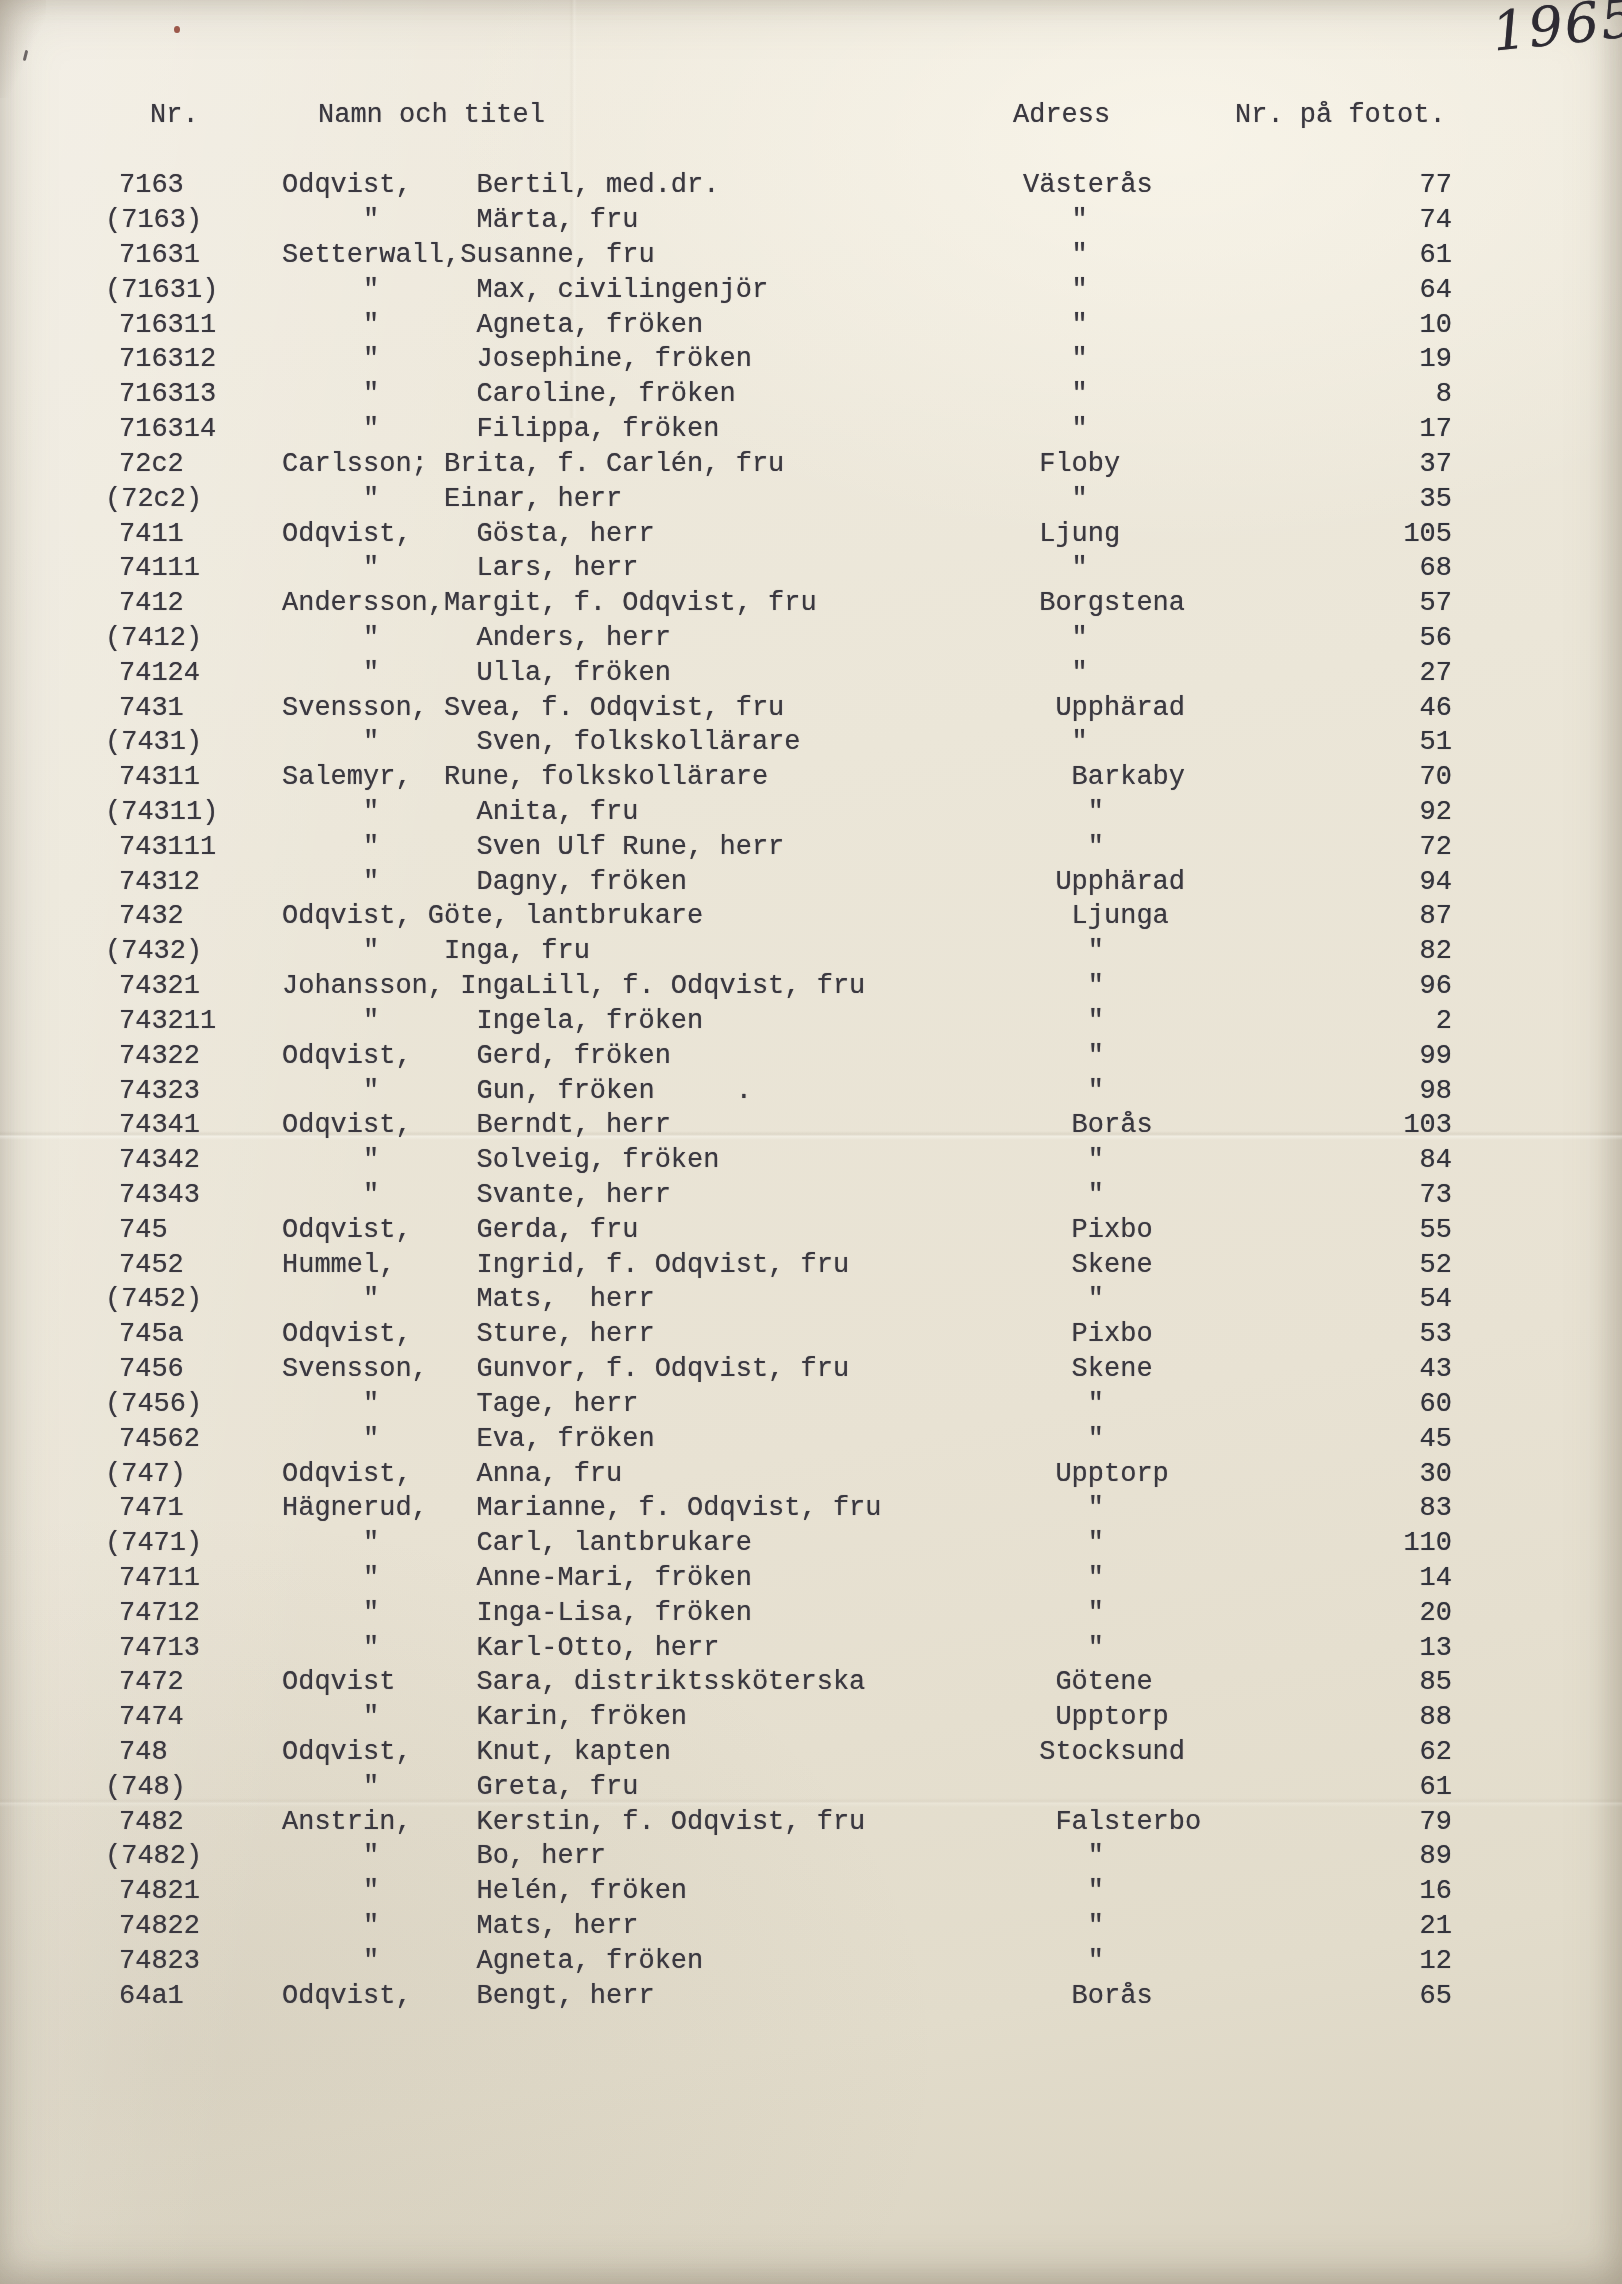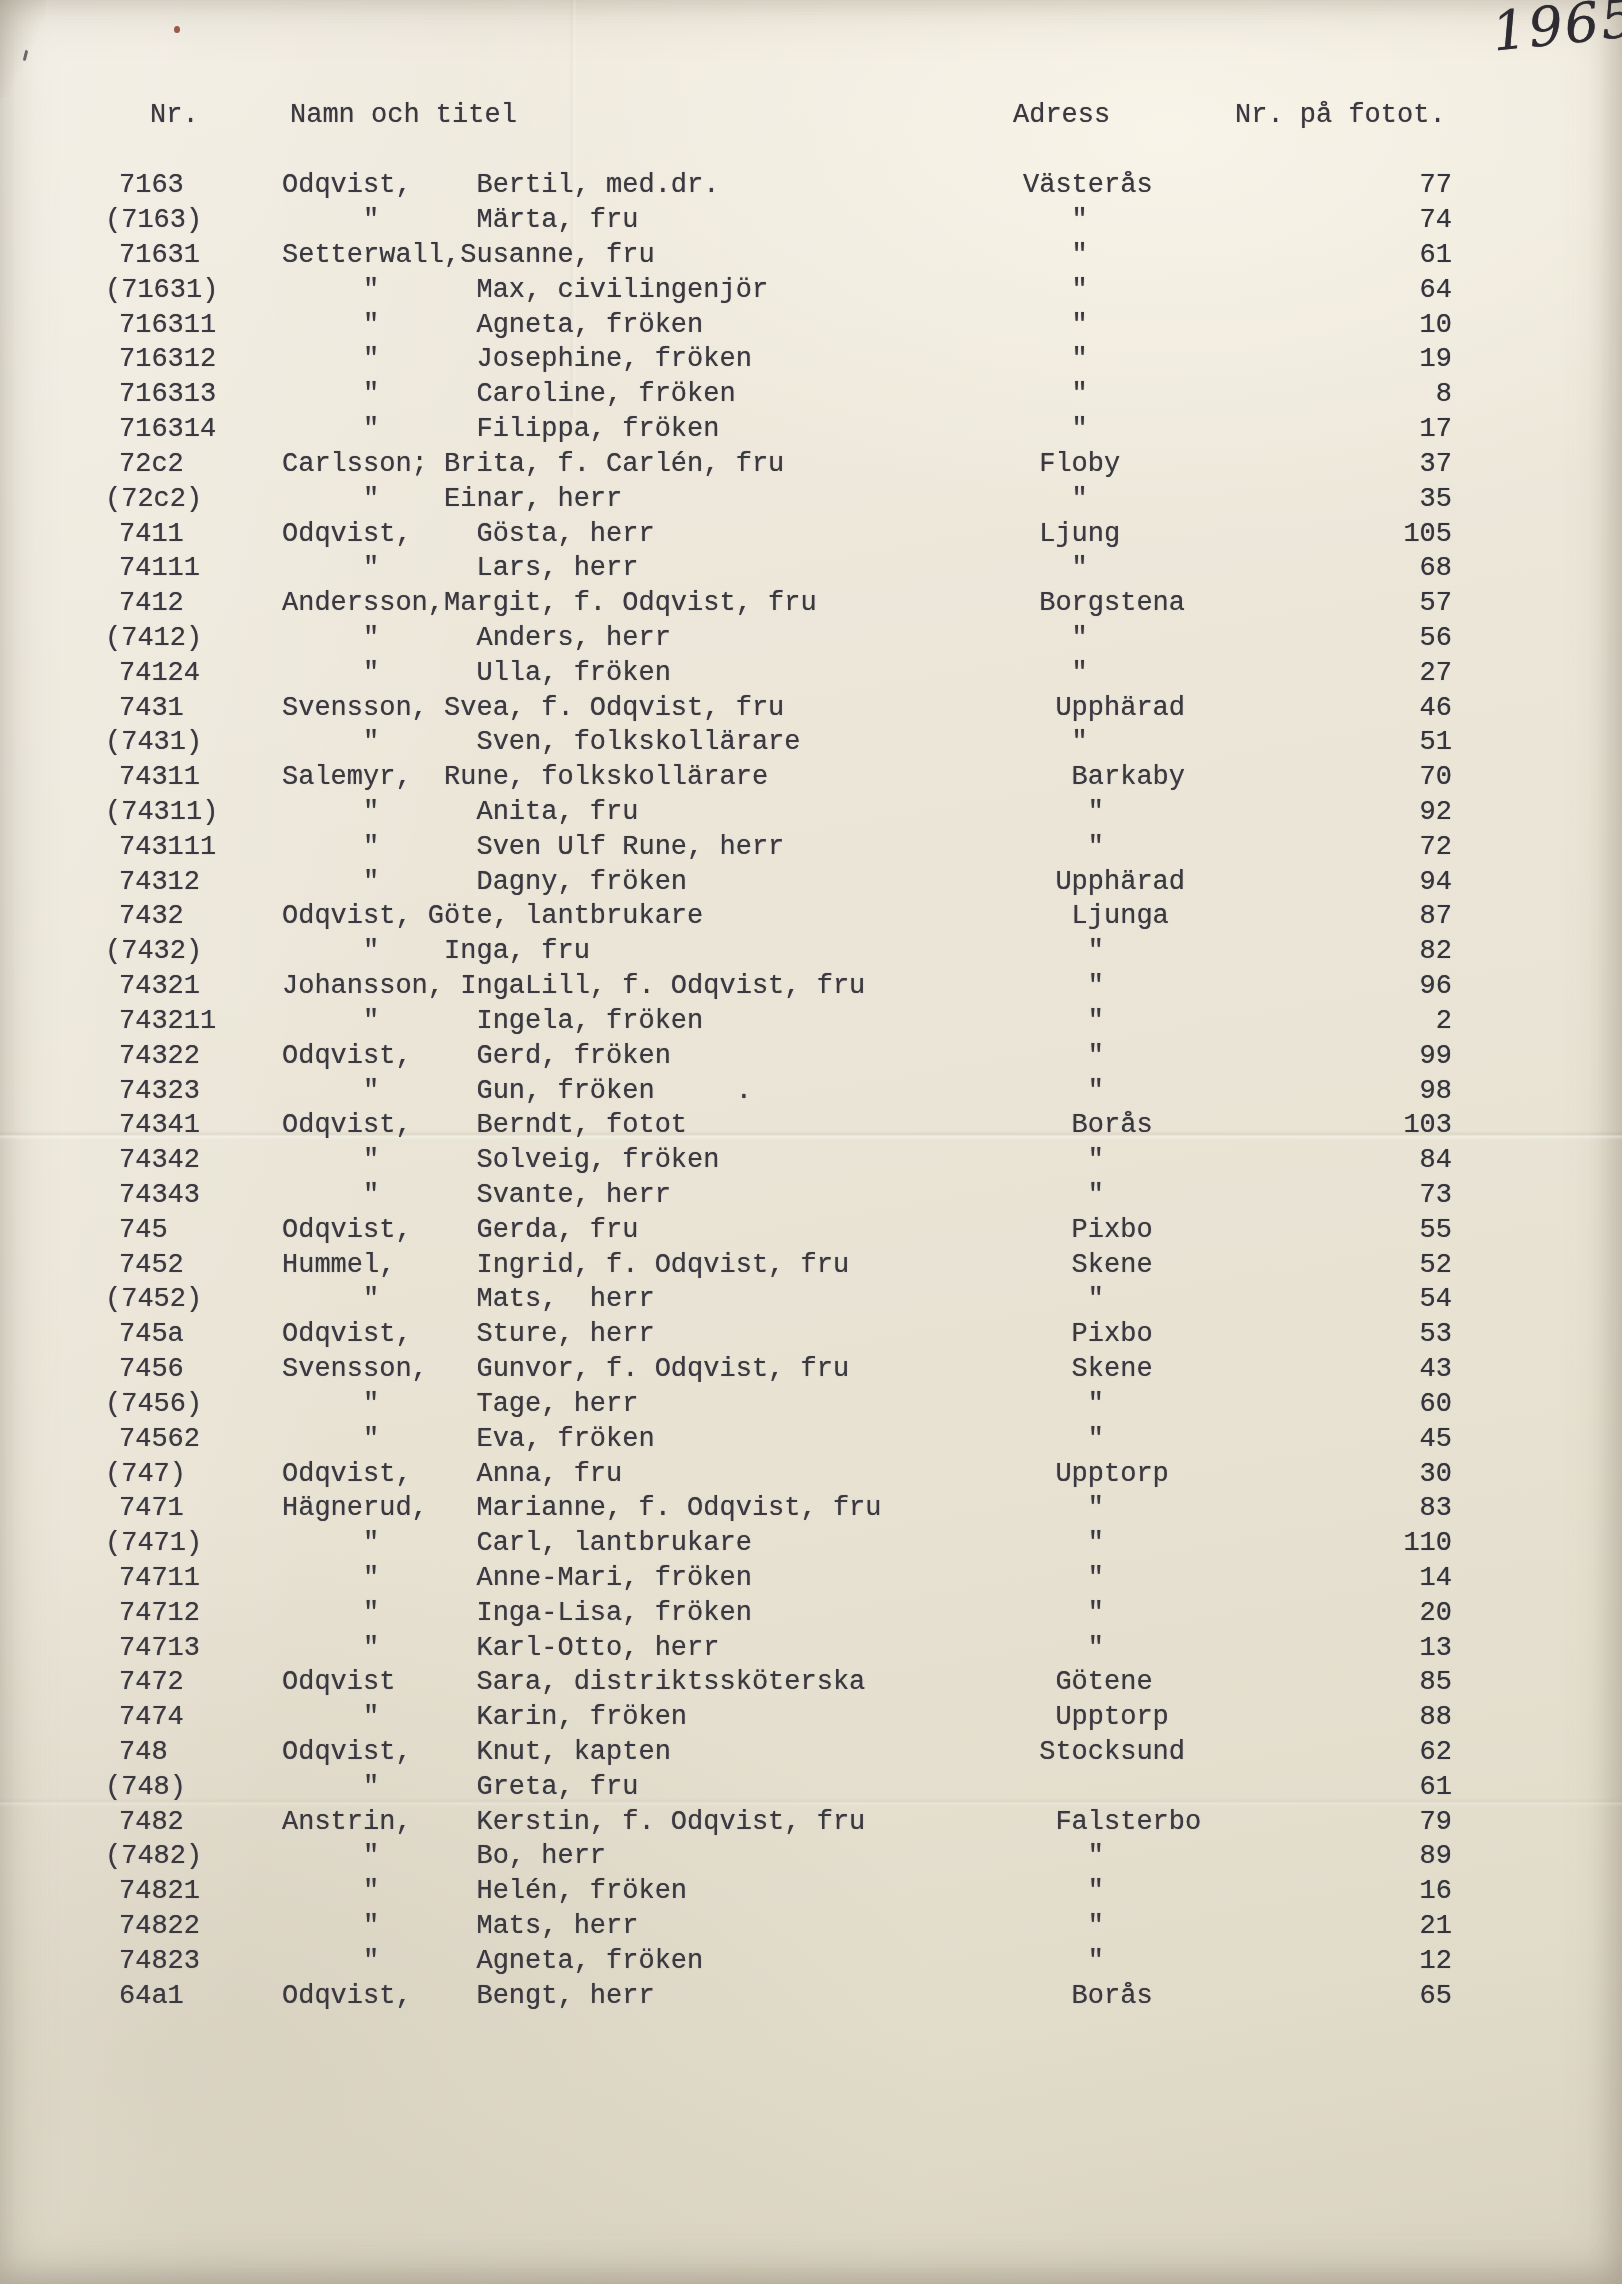--- a/index.html
+++ b/index.html
@@ -68,21 +68,21 @@
 <div class="crease-h" style="top:1131px;"></div>
 <div class="crease-h" style="top:1798px;opacity:.55;"></div>
 <div class="crease-v" style="left:569px;opacity:.6;"></div>
 <div class="corner-fold"></div>
 <div class="speck-red"></div>
 <div class="speck-tick"></div>
 
 <div class="handnote">1965:2</div>
 
 <div class="typed hdr" style="left:150px;">Nr.</div>
-<div class="typed hdr" style="left:290px;text-align:right;">Namn och titel</div>
+<div class="typed hdr" style="left:318px;text-align:right;">Namn och titel</div>
 <div class="typed hdr" style="left:1013px;">Adress</div>
 <div class="typed hdr" style="left:1235px;">Nr. på fotot.</div>
 
 <div id="rows">
     <div class="row typed" style="top: 168px;"><span class="col-nr">7163</span><span class="col-namn">Odqvist,    Bertil, med.dr.</span><span class="col-adr">Västerås</span><span class="col-foto">77</span></div>
     <div class="row typed" style="top: 203px;"><span class="col-nr paren">(7163)</span><span class="col-namn">     "      Märta, fru</span><span class="col-adr">   "</span><span class="col-foto">74</span></div>
     <div class="row typed" style="top: 238px;"><span class="col-nr">71631</span><span class="col-namn">Setterwall,Susanne, fru</span><span class="col-adr">   "</span><span class="col-foto">61</span></div>
     <div class="row typed" style="top: 273px;"><span class="col-nr paren">(71631)</span><span class="col-namn">     "      Max, civilingenjör</span><span class="col-adr">   "</span><span class="col-foto">64</span></div>
     <div class="row typed" style="top: 308px;"><span class="col-nr">716311</span><span class="col-namn">     "      Agneta, fröken</span><span class="col-adr">   "</span><span class="col-foto">10</span></div>
     <div class="row typed" style="top: 342px;"><span class="col-nr">716312</span><span class="col-namn">     "      Josephine, fröken</span><span class="col-adr">   "</span><span class="col-foto">19</span></div>
@@ -100,21 +100,21 @@
     <div class="row typed" style="top: 760px;"><span class="col-nr">74311</span><span class="col-namn">Salemyr,  Rune, folkskollärare</span><span class="col-adr">   Barkaby</span><span class="col-foto">70</span></div>
     <div class="row typed" style="top: 795px; padding-left: 20px;"><span class="col-nr paren">(74311)</span><span class="col-namn">     "      Anita, fru</span><span class="col-adr">    "</span><span class="col-foto">92</span></div>
     <div class="row typed" style="top: 830px;"><span class="col-nr">743111</span><span class="col-namn">     "      Sven Ulf Rune, herr</span><span class="col-adr">    "</span><span class="col-foto">72</span></div>
     <div class="row typed" style="top: 865px;"><span class="col-nr">74312</span><span class="col-namn">     "      Dagny, fröken</span><span class="col-adr">  Upphärad</span><span class="col-foto">94</span></div>
     <div class="row typed" style="top: 899px;"><span class="col-nr">7432</span><span class="col-namn">Odqvist, Göte, lantbrukare</span><span class="col-adr">   Ljunga</span><span class="col-foto">87</span></div>
     <div class="row typed" style="top: 934px;"><span class="col-nr paren">(7432)</span><span class="col-namn">     "    Inga, fru</span><span class="col-adr">    "</span><span class="col-foto">82</span></div>
     <div class="row typed" style="top: 969px;"><span class="col-nr">74321</span><span class="col-namn">Johansson, IngaLill, f. Odqvist, fru</span><span class="col-adr">    "</span><span class="col-foto">96</span></div>
     <div class="row typed" style="top: 1004px;"><span class="col-nr">743211</span><span class="col-namn">     "      Ingela, fröken</span><span class="col-adr">    "</span><span class="col-foto">2</span></div>
     <div class="row typed" style="top: 1039px;"><span class="col-nr">74322</span><span class="col-namn">Odqvist,    Gerd, fröken</span><span class="col-adr">    "</span><span class="col-foto">99</span></div>
     <div class="row typed" style="top: 1074px;"><span class="col-nr">74323</span><span class="col-namn">     "      Gun, fröken     .</span><span class="col-adr">    "</span><span class="col-foto">98</span></div>
-    <div class="row typed" style="top: 1108px;"><span class="col-nr">74341</span><span class="col-namn">Odqvist,    Berndt, fotot</span><span class="col-adr">   Borås</span><span class="col-foto">103</span></div>
+    <div class="row typed" style="top: 1108px;"><span class="col-nr">74341</span><span class="col-namn">Odqvist,    Berndt, herr</span><span class="col-adr">   Borås</span><span class="col-foto">103</span></div>
     <div class="row typed" style="top: 1143px;"><span class="col-nr">74342</span><span class="col-namn">     "      Solveig, fröken</span><span class="col-adr">    "</span><span class="col-foto">84</span></div>
     <div class="row typed" style="top: 1178px;"><span class="col-nr">74343</span><span class="col-namn">     "      Svante, herr</span><span class="col-adr">    "</span><span class="col-foto">73</span></div>
     <div class="row typed" style="top: 1213px;"><span class="col-nr">745</span><span class="col-namn">Odqvist,    Gerda, fru</span><span class="col-adr">   Pixbo</span><span class="col-foto">55</span></div>
     <div class="row typed" style="top: 1248px;"><span class="col-nr">7452</span><span class="col-namn">Hummel,     Ingrid, f. Odqvist, fru</span><span class="col-adr">   Skene</span><span class="col-foto">52</span></div>
     <div class="row typed" style="top: 1282px;"><span class="col-nr paren">(7452)</span><span class="col-namn">     "      Mats,  herr</span><span class="col-adr">    "</span><span class="col-foto">54</span></div>
     <div class="row typed" style="top: 1317px;"><span class="col-nr">745a</span><span class="col-namn">Odqvist,    Sture, herr</span><span class="col-adr">   Pixbo</span><span class="col-foto">53</span></div>
     <div class="row typed" style="top: 1352px;"><span class="col-nr">7456</span><span class="col-namn">Svensson,   Gunvor, f. Odqvist, fru</span><span class="col-adr">   Skene</span><span class="col-foto">43</span></div>
     <div class="row typed" style="top: 1387px;"><span class="col-nr paren">(7456)</span><span class="col-namn">     "      Tage, herr</span><span class="col-adr">    "</span><span class="col-foto">60</span></div>
     <div class="row typed" style="top: 1422px;"><span class="col-nr">74562</span><span class="col-namn">     "      Eva, fröken</span><span class="col-adr">    "</span><span class="col-foto">45</span></div>
     <div class="row typed" style="top: 1457px;"><span class="col-nr paren">(747)</span><span class="col-namn">Odqvist,    Anna, fru</span><span class="col-adr">  Upptorp</span><span class="col-foto">30</span></div>

